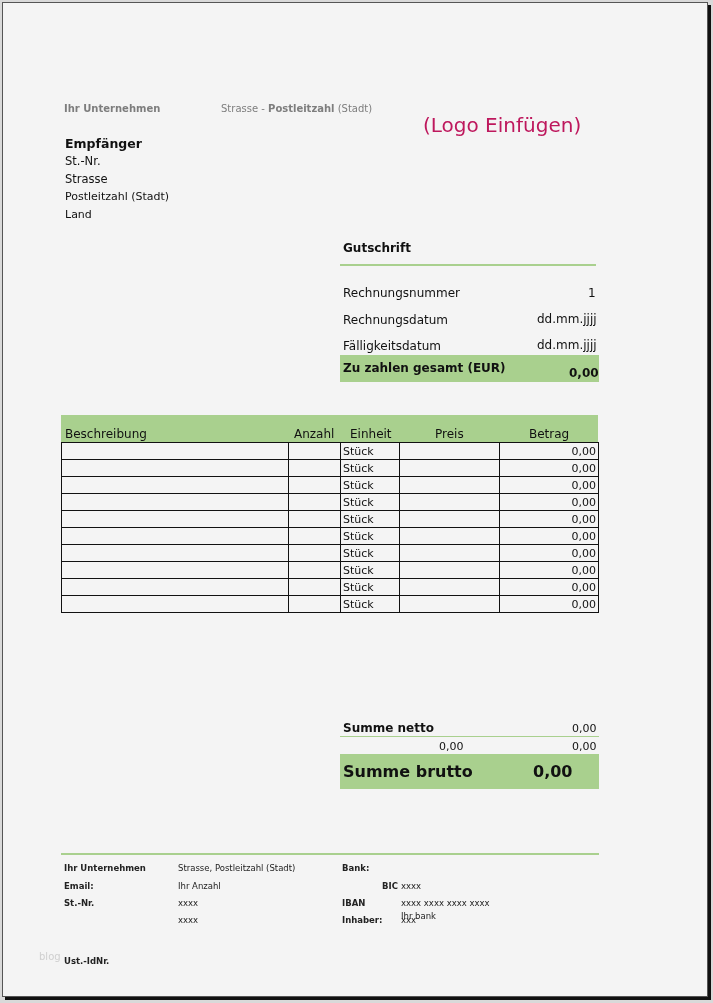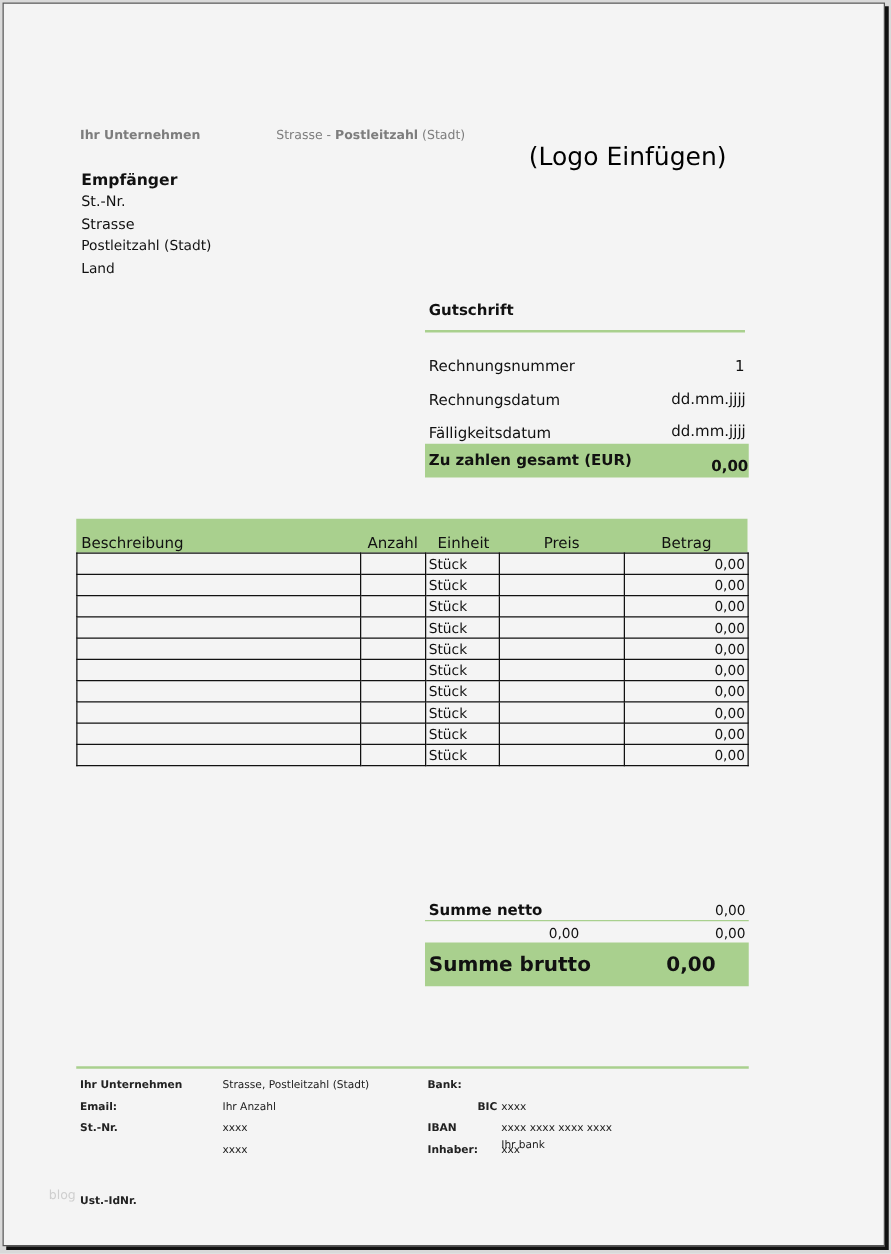--- a/index.html
+++ b/index.html
@@ -4,21 +4,21 @@
 <style>
   html, body { margin:0; padding:0; }
   body { width:713px; height:1003px; background:#d9d9d9; position:relative; overflow:hidden;
          font-family:"DejaVu Sans", sans-serif; color:#111; }
   .page { position:absolute; left:2px; top:2px; width:704px; height:993px; background:#f4f4f4;
           border:1px solid #555; box-shadow:3px 3px 0 #111; }
   .abs { position:absolute; white-space:nowrap; }
   .hdr-small { font-size:10px; color:#7d7d7d; }
   .hdr-small b { font-weight:bold; }
   .rcpt { font-size:11.5px; line-height:18px; }
-  .logo { font-size:20px; color:#000000; }
+  .logo { font-size:20px; color:#be185d; }
   .green { background:#a9d08e; }
   .gline { background:#a9d08e; height:2px; }
   .lbl { font-size:12px; }
   table.items { position:absolute; left:61px; top:442px; border-collapse:collapse; font-size:11px; }
   table.items td { border:1px solid #111; height:16px; padding:0 2px; }
   .thead { position:absolute; left:61px; top:415px; width:537px; height:27px; }
   .thead span { position:absolute; bottom:1px; font-size:12px; font-weight:normal; }
   .ft { font-size:8.5px; color:#222; }
   .watermark { font-size:10px; color:#cfcfcf; }
 </style>

